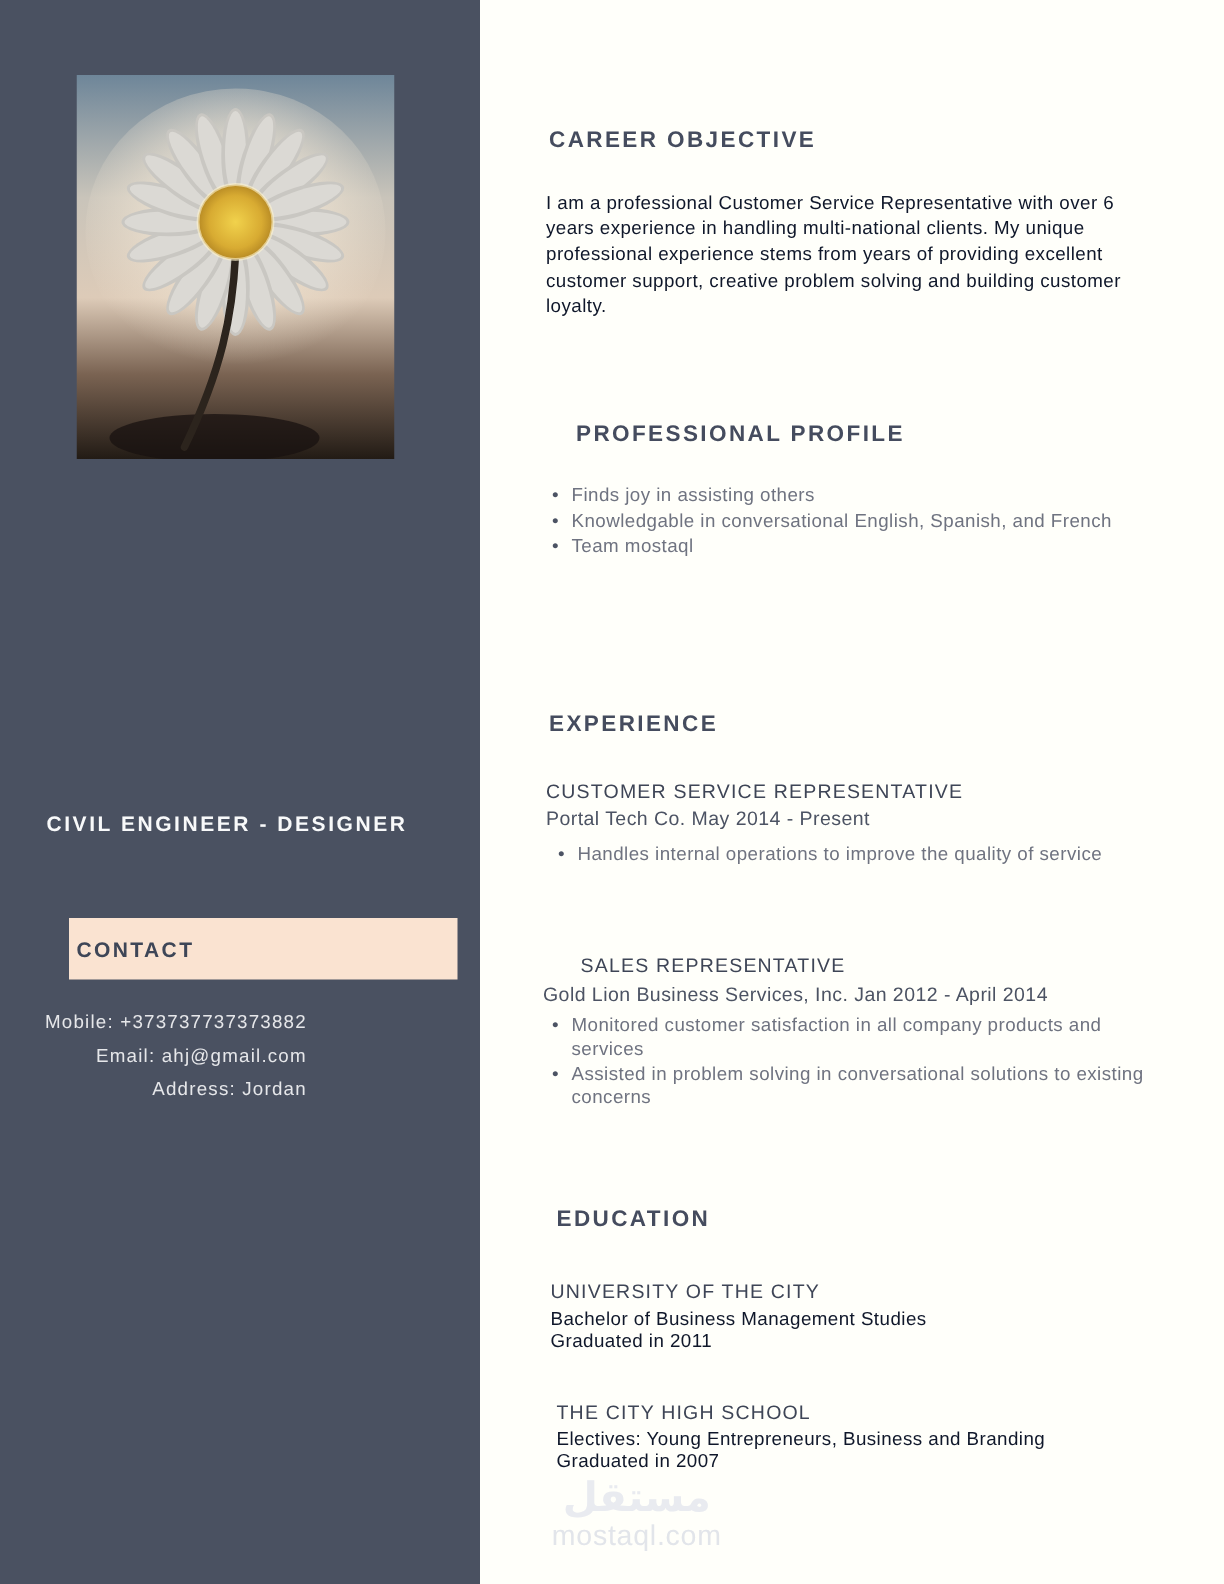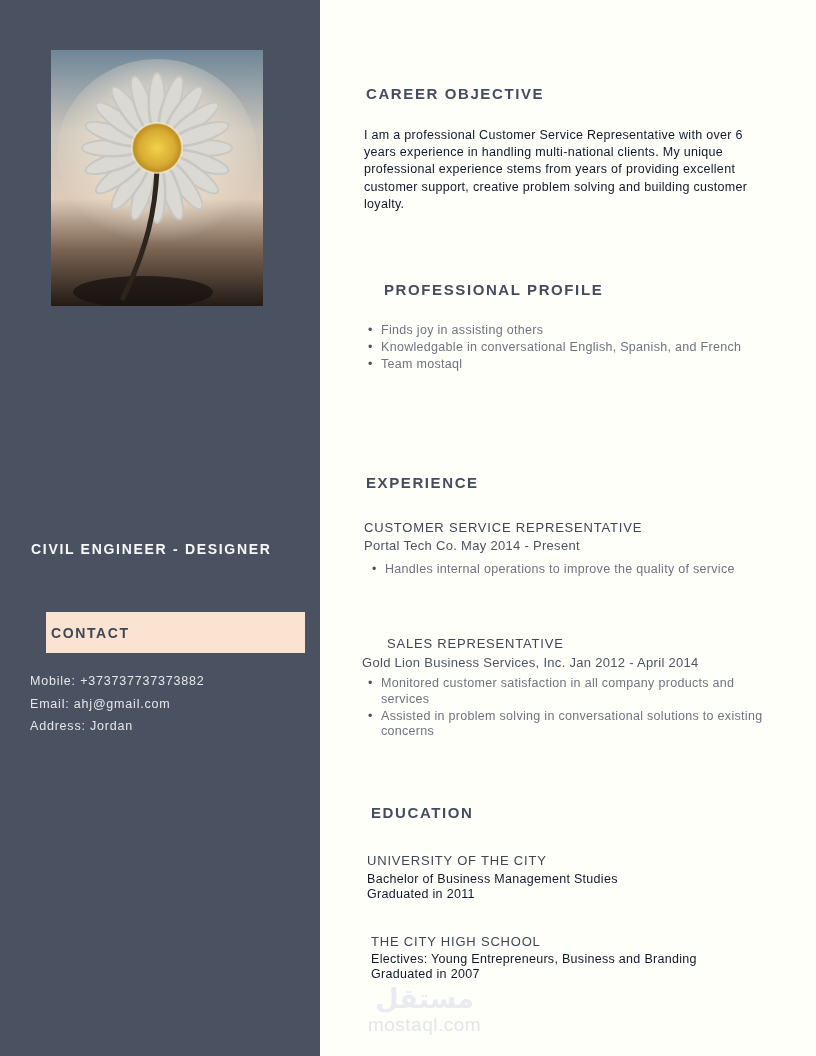--- a/index.html
+++ b/index.html
@@ -61,20 +61,21 @@
     letter-spacing: 1.6px;
     color: #3e4657;
   }
   .contact-lines {
     position: absolute;
     left: 30px; top: 674px;
     list-style: none;
     color: #e6e7ea;
     font-size: 12.5px;
     letter-spacing: 0.8px;
+    text-align: right;
   }
   .contact-lines li { margin-bottom: 8.5px; }
 
   
   .sec-heading {
     position: absolute;
     font-size: 15px;
     font-weight: bold;
     letter-spacing: 1.6px;
     color: #454c5e;

